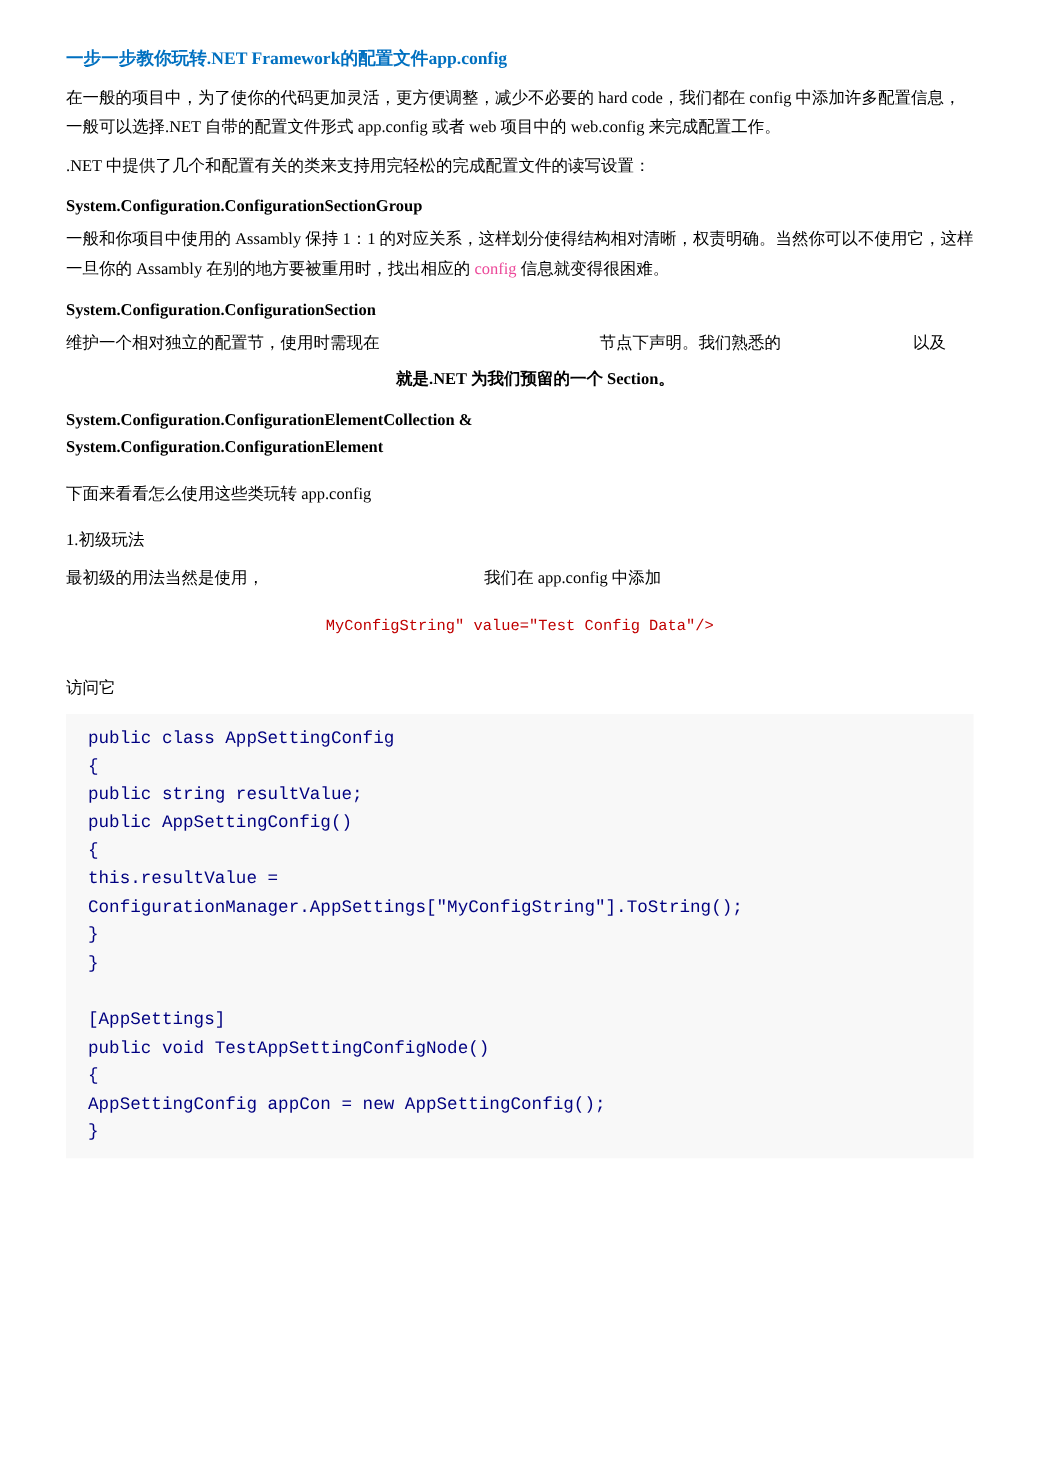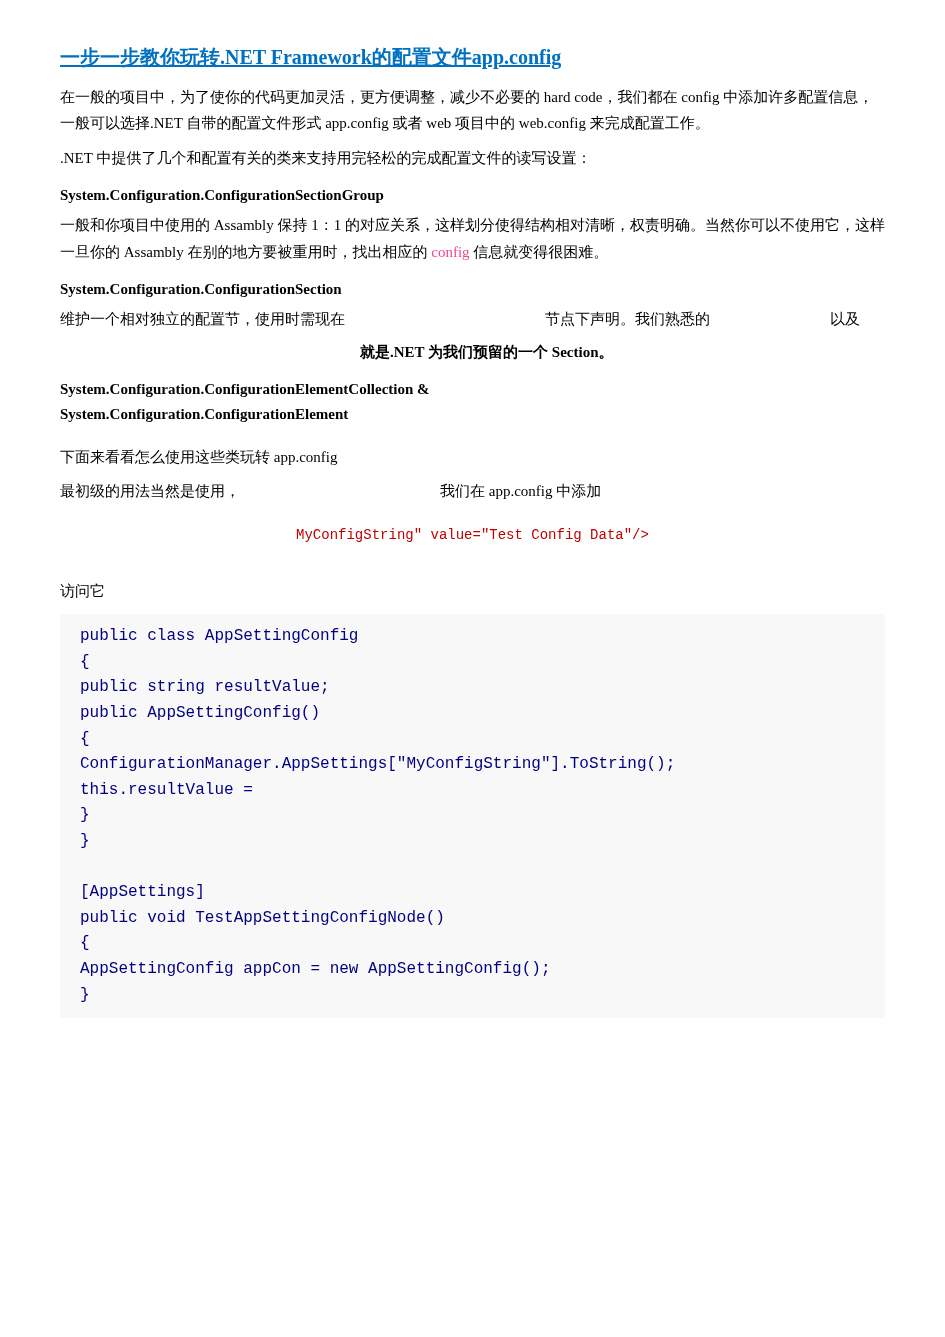--- a/index.html
+++ b/index.html
@@ -10,24 +10,23 @@
     body {
       background: #ffffff;
       font-family: "SimSun", "宋体", serif;
       font-size: 15px;
       color: #000000;
       padding: 40px 60px;
       line-height: 1.7;
     }
     .article-title {
       color: #0070c0;
-      font-size: 20px;
+      font-size: 16px;
       font-weight: bold;
       margin-bottom: 10px;
-      text-decoration: underline;
     }
     .paragraph {
       margin-bottom: 8px;
       line-height: 1.75;
     }
     .section-heading {
       font-size: 15px;
       font-weight: bold;
       color: #000000;
       margin-top: 12px;
@@ -113,41 +112,44 @@
   <div class="section-heading">
     System.Configuration.ConfigurationElementCollection &amp;<br>
     System.Configuration.ConfigurationElement
   </div>
 
 
   <div class="paragraph" style="margin-top: 16px;">
     下面来看看怎么使用这些类玩转 app.config
   </div>
 
+  <div class="section-number">
+    1.初级玩法
+  </div>
 
   <div class="paragraph">
     最初级的用法当然是使用，<span class="blank-wide"></span>我们在 app.config  中添加
   </div>
 
   <div class="config-line">
     MyConfigString″ value=″Test Config Data″/&gt;
   </div>
 
   <div class="visit-text paragraph">
     访问它
   </div>
 
   <div class="code-block">
     <div> public class AppSettingConfig</div>
     <div>     {</div>
     <div>         public string resultValue;</div>
     <div>         public AppSettingConfig()</div>
     <div>         {</div>
+    <div>             this.resultValue =</div>
     <div>ConfigurationManager.AppSettings[″MyConfigString″].ToString();</div>
-    <div>             this.resultValue =</div>
     <div>         }</div>
     <div>     }</div>
     <div>&nbsp;</div>
     <div>         [AppSettings]</div>
     <div>         public void TestAppSettingConfigNode()</div>
     <div>         {</div>
     <div>             AppSettingConfig appCon = new AppSettingConfig();</div>
     <div>         }</div>
   </div>
 

